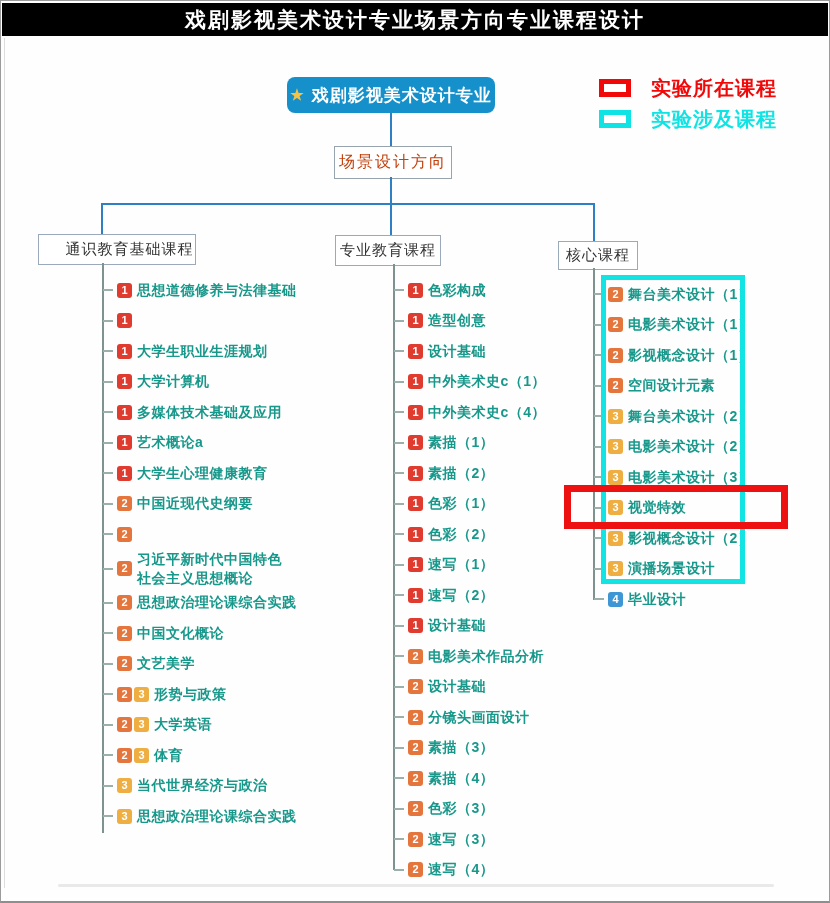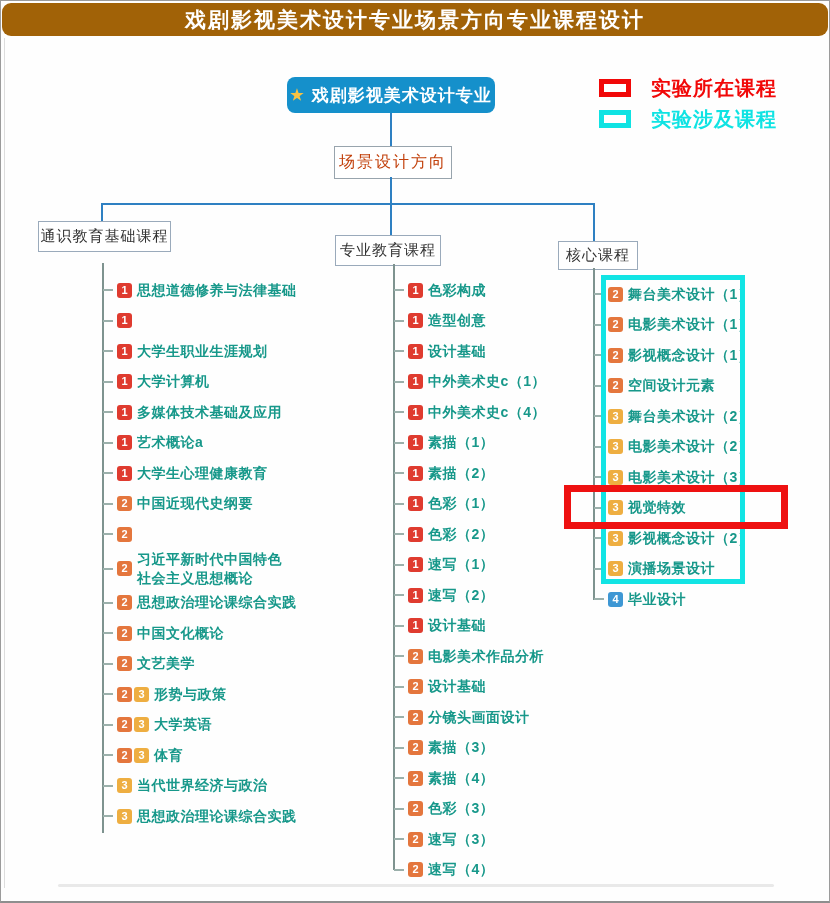--- a/index.html
+++ b/index.html
@@ -1,21 +1,21 @@
 <!DOCTYPE html>
 <html><head>
 <meta charset="utf-8">
 <style>
   html,body{margin:0;padding:0;background:#fff;}
   .page{position:relative;width:830px;height:903px;background:#fefefe;border:1px solid #9b9b9b;
         border-bottom:2px solid #8e8e8e;box-sizing:border-box;overflow:hidden;
         font-family:"Liberation Sans",sans-serif;}
-  .header{position:absolute;left:1px;top:2px;width:826px;height:33px;background:#a16207;
+  .header{position:absolute;left:1px;top:2px;width:826px;height:33px;background:#000000;
           display:flex;align-items:center;justify-content:center;color:#fff;
-          font-family:"Liberation Serif",serif;font-weight:bold;font-size:21px;letter-spacing:2px;border-radius:9px;}
+          font-family:"Liberation Serif",serif;font-weight:bold;font-size:21px;letter-spacing:2px;}
   .inner-left-line{position:absolute;left:3px;top:37px;width:1px;height:850px;background:#ddd;}
 
   
   .legend{position:absolute;left:598px;top:78px;text-align:right;}
   .legend-row{display:flex;align-items:center;height:18px;margin-bottom:13px;}
   .swatch{width:32px;height:18px;box-sizing:border-box;background:#fff;border:5px solid;margin-right:20px;}
   .legend-red{color:#f10808;}
   .legend-cyan{color:#0fe3e3;}
   .legend-label{font-weight:bold;font-size:20px;letter-spacing:1px;}
 
@@ -33,21 +33,21 @@
   .v1{left:389px;top:112px;width:2px;height:33px;}
   .v2{left:389px;top:176px;width:2px;height:27px;}
   .h1{left:100px;top:202px;width:494px;height:2px;}
   .v3{left:100px;top:204px;width:2px;height:29px;}
   .v4{left:389px;top:204px;width:2px;height:30px;}
   .v5{left:592px;top:204px;width:2px;height:36px;}
 
   
   .bbox{position:absolute;background:#fff;border:1px solid #9aaabb;display:flex;align-items:center;
         justify-content:center;font-family:"Liberation Serif",serif;font-size:15px;color:#333;letter-spacing:1px;}
-  #bbox1{left:37px;top:220px;width:131px;height:29px;}
+  #bbox1{left:37px;top:233px;width:131px;height:29px;padding-left:25px;}
   #bbox2{left:334px;top:234px;width:104px;height:29px;}
   #bbox3{left:557px;top:240px;width:78px;height:27px;}
 
   
   .trunk{position:absolute;width:2px;background:#7e938f;}
   #trunk1{left:101px;top:262px;height:570px;}
   #trunk2{left:392px;top:263px;height:606px;}
   #trunk3{left:592px;top:267px;height:332px;}
 
   

